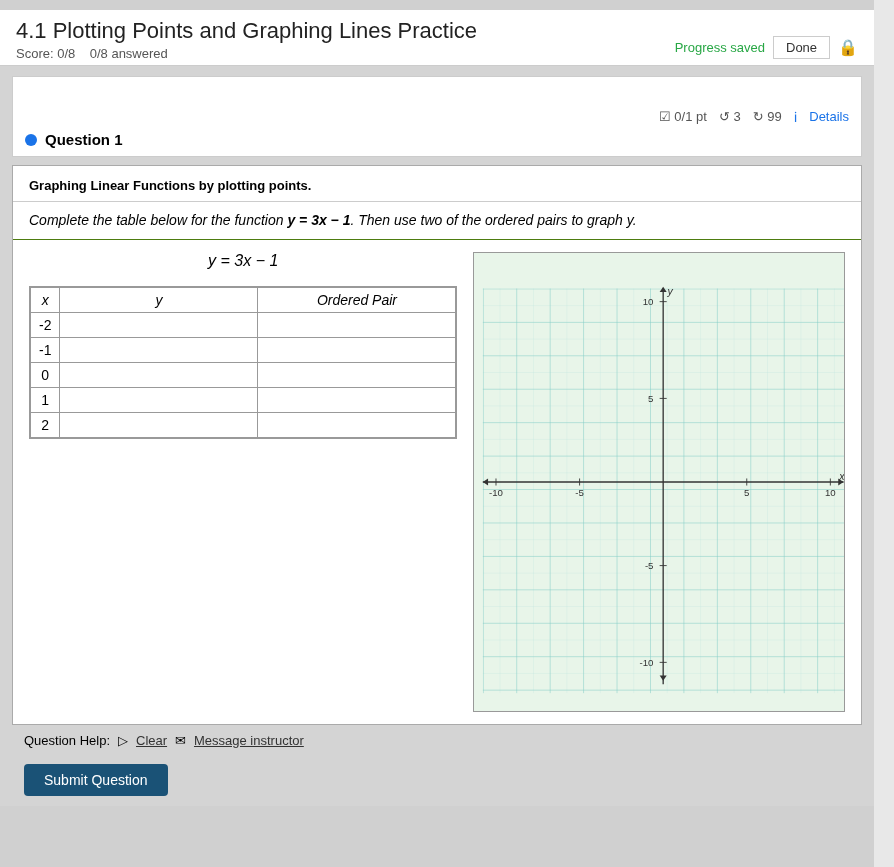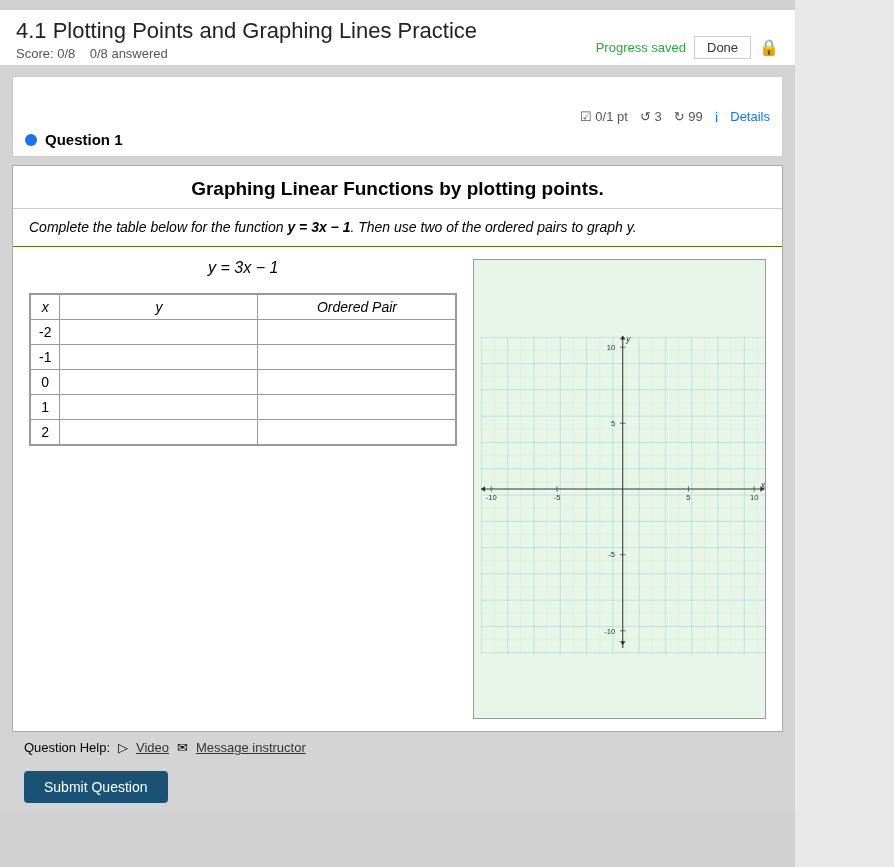--- a/index.html
+++ b/index.html
@@ -5,21 +5,21 @@
     * { box-sizing: border-box; margin: 0; padding: 0; }
     body {
       font-family: Arial, sans-serif;
       background: #e8e8e8;
       width: 894px;
       min-height: 867px;
       overflow-x: hidden;
     }
     .page-container {
       background: #d0d0d0;
-      width: 795px;
+      width: 874px;
       min-height: 867px;
       padding: 10px 0 0 0;
     }
     .header-bar {
       background: white;
       display: flex;
       align-items: center;
       justify-content: space-between;
       padding: 8px 16px 4px 16px;
       border-bottom: 1px solid #ccc;
@@ -98,23 +98,22 @@
       cursor: pointer;
       text-decoration: none;
     }
     .main-card {
       background: white;
       border: 1px solid #aaa;
       padding: 0;
       position: relative;
     }
     .card-title-bar {
-      text-align: center;
       padding: 12px 16px 8px;
-      font-size: 19px;
+      font-size: 13px;
       font-weight: bold;
       border-bottom: 1px solid #ccc;
     }
     .card-instructions {
       padding: 8px 16px;
       font-size: 14px;
       font-style: italic;
       border-bottom: 1px solid #4d7c0f;
       line-height: 1.5;
     }
@@ -400,20 +399,20 @@
             </svg>
           </div>
 
         </div>
       </div>
     </div>
 
     <div class="bottom-bar">
       <span>Question Help:</span>
       <span>▷</span>
-      <a class="video-link">Video</a>
+      <a class="video-link">Clear</a>
       <span>✉</span>
       <a class="message-link">Message instructor</a>
     </div>
 
     <button class="submit-btn">Submit Question</button>
   </div>
 </div>
 
 </body></html>

